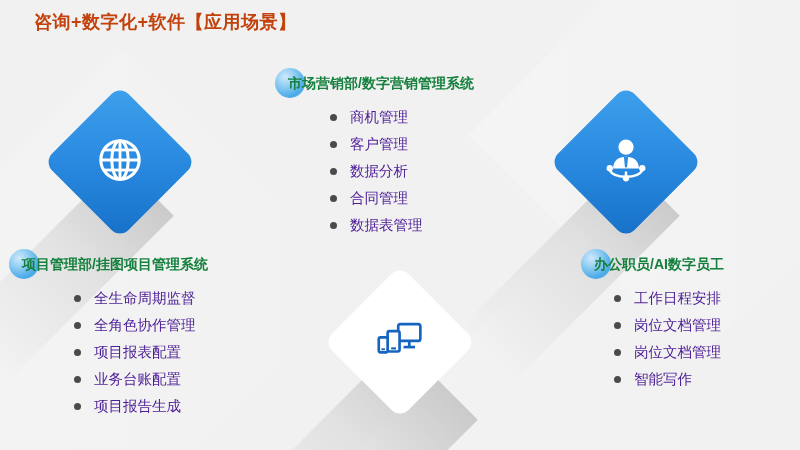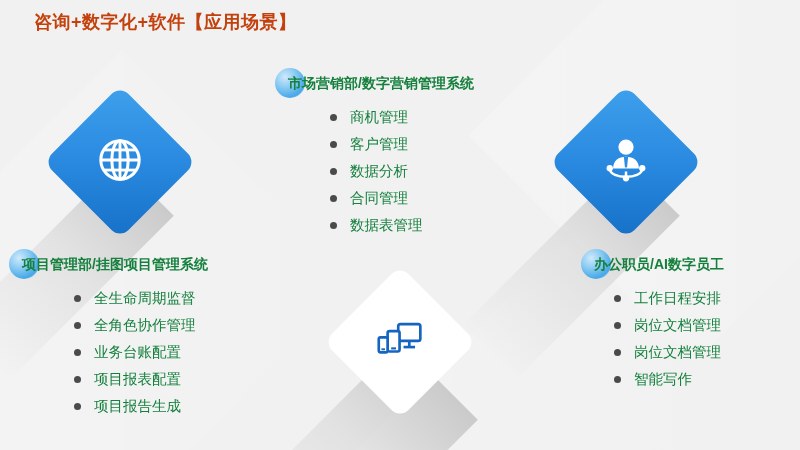--- a/index.html
+++ b/index.html
@@ -105,21 +105,21 @@
     border-radius: 50%;
     background: radial-gradient(circle at 34% 30%, #cfe9fb 0%, #8fcdf3 34%, #46a8e8 72%, #d8ecf9 100%);
     z-index: -1;
   }
 
   .bullet-list { list-style: none; margin-top: 12px; }
   .bullet-list li {
     display: flex;
     align-items: center;
     font-size: 14.5px;
-    color: #15803d;
+    color: #4c1d95;
     line-height: 27px;
     white-space: nowrap;
   }
   .bullet-dot {
     width: 7px;
     height: 7px;
     border-radius: 50%;
     background: #4a4a4a;
     margin-right: 13px;
     flex: 0 0 auto;
@@ -235,25 +235,25 @@
     <li>
       <span class="bullet-dot"></span>
       <span>全生命周期监督</span>
     </li>
     <li>
       <span class="bullet-dot"></span>
       <span>全角色协作管理</span>
     </li>
     <li>
       <span class="bullet-dot"></span>
+      <span>项目报表配置</span>
+    </li>
+    <li>
+      <span class="bullet-dot"></span>
       <span>业务台账配置</span>
-    </li>
-    <li>
-      <span class="bullet-dot"></span>
-      <span>项目报表配置</span>
     </li>
     <li>
       <span class="bullet-dot"></span>
       <span>项目报告生成</span>
     </li>
   </ul>
 </div>
 
 <div class="section section-staff">
   <div class="section-heading">

